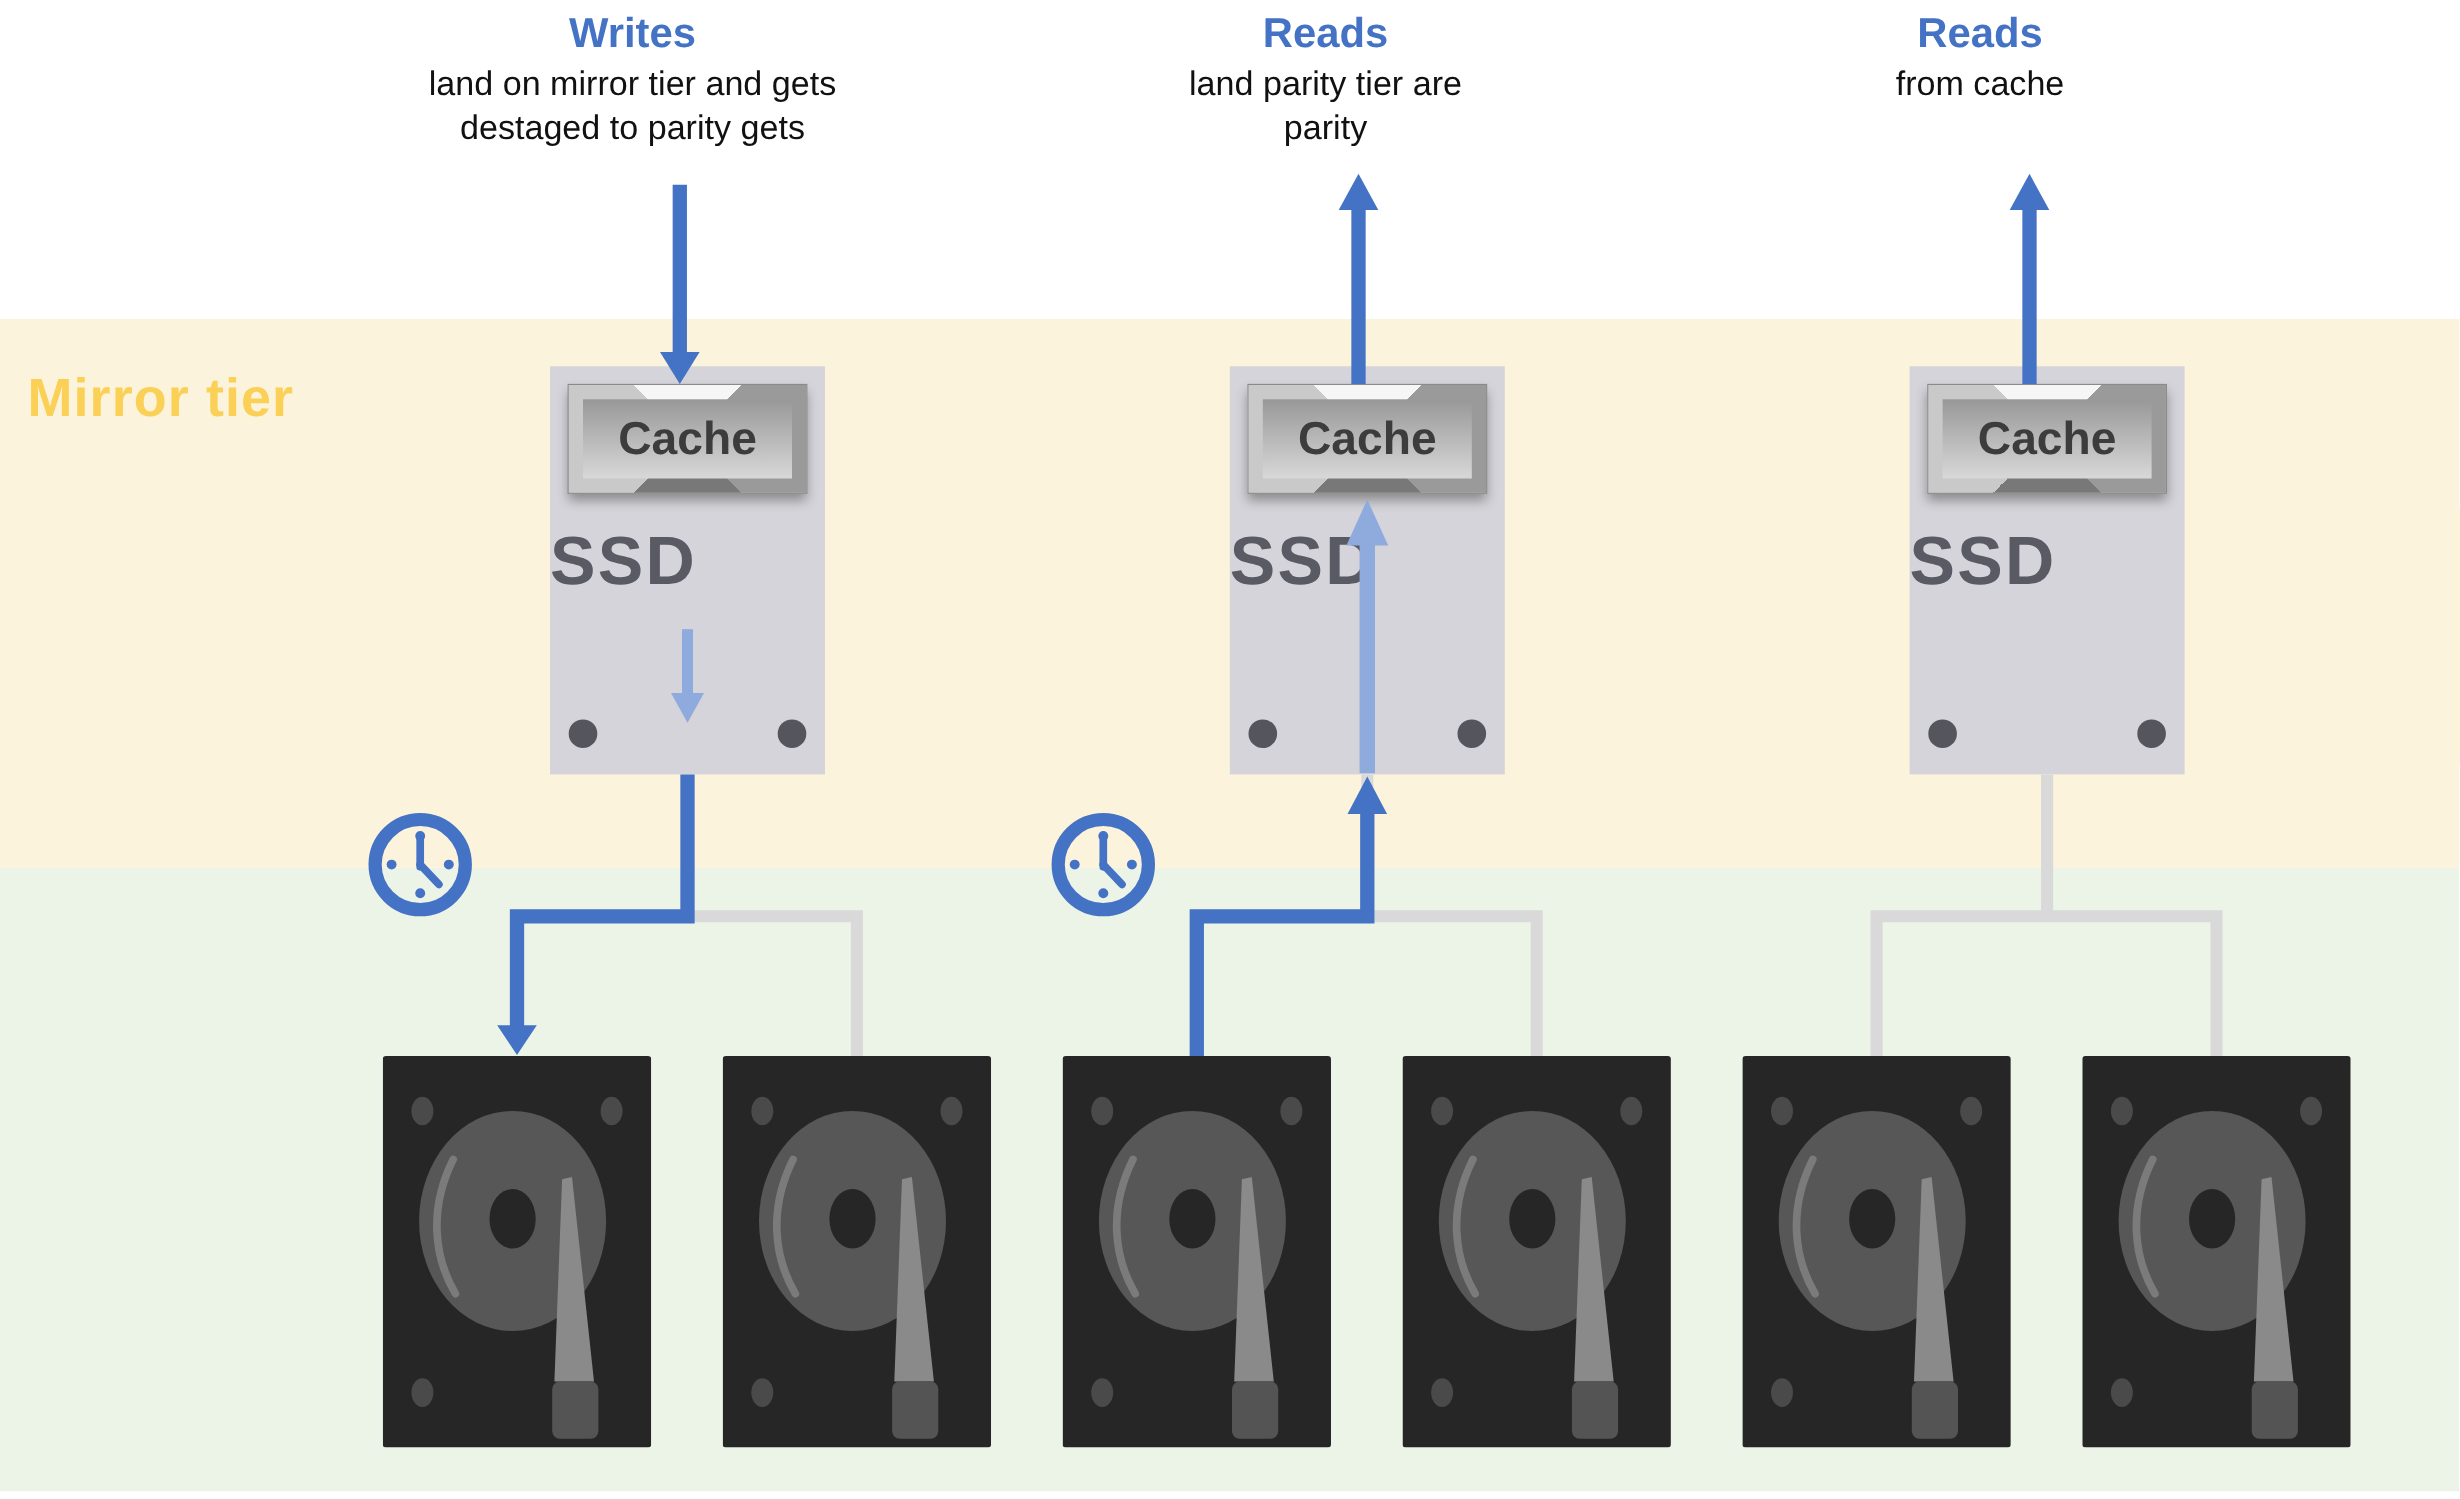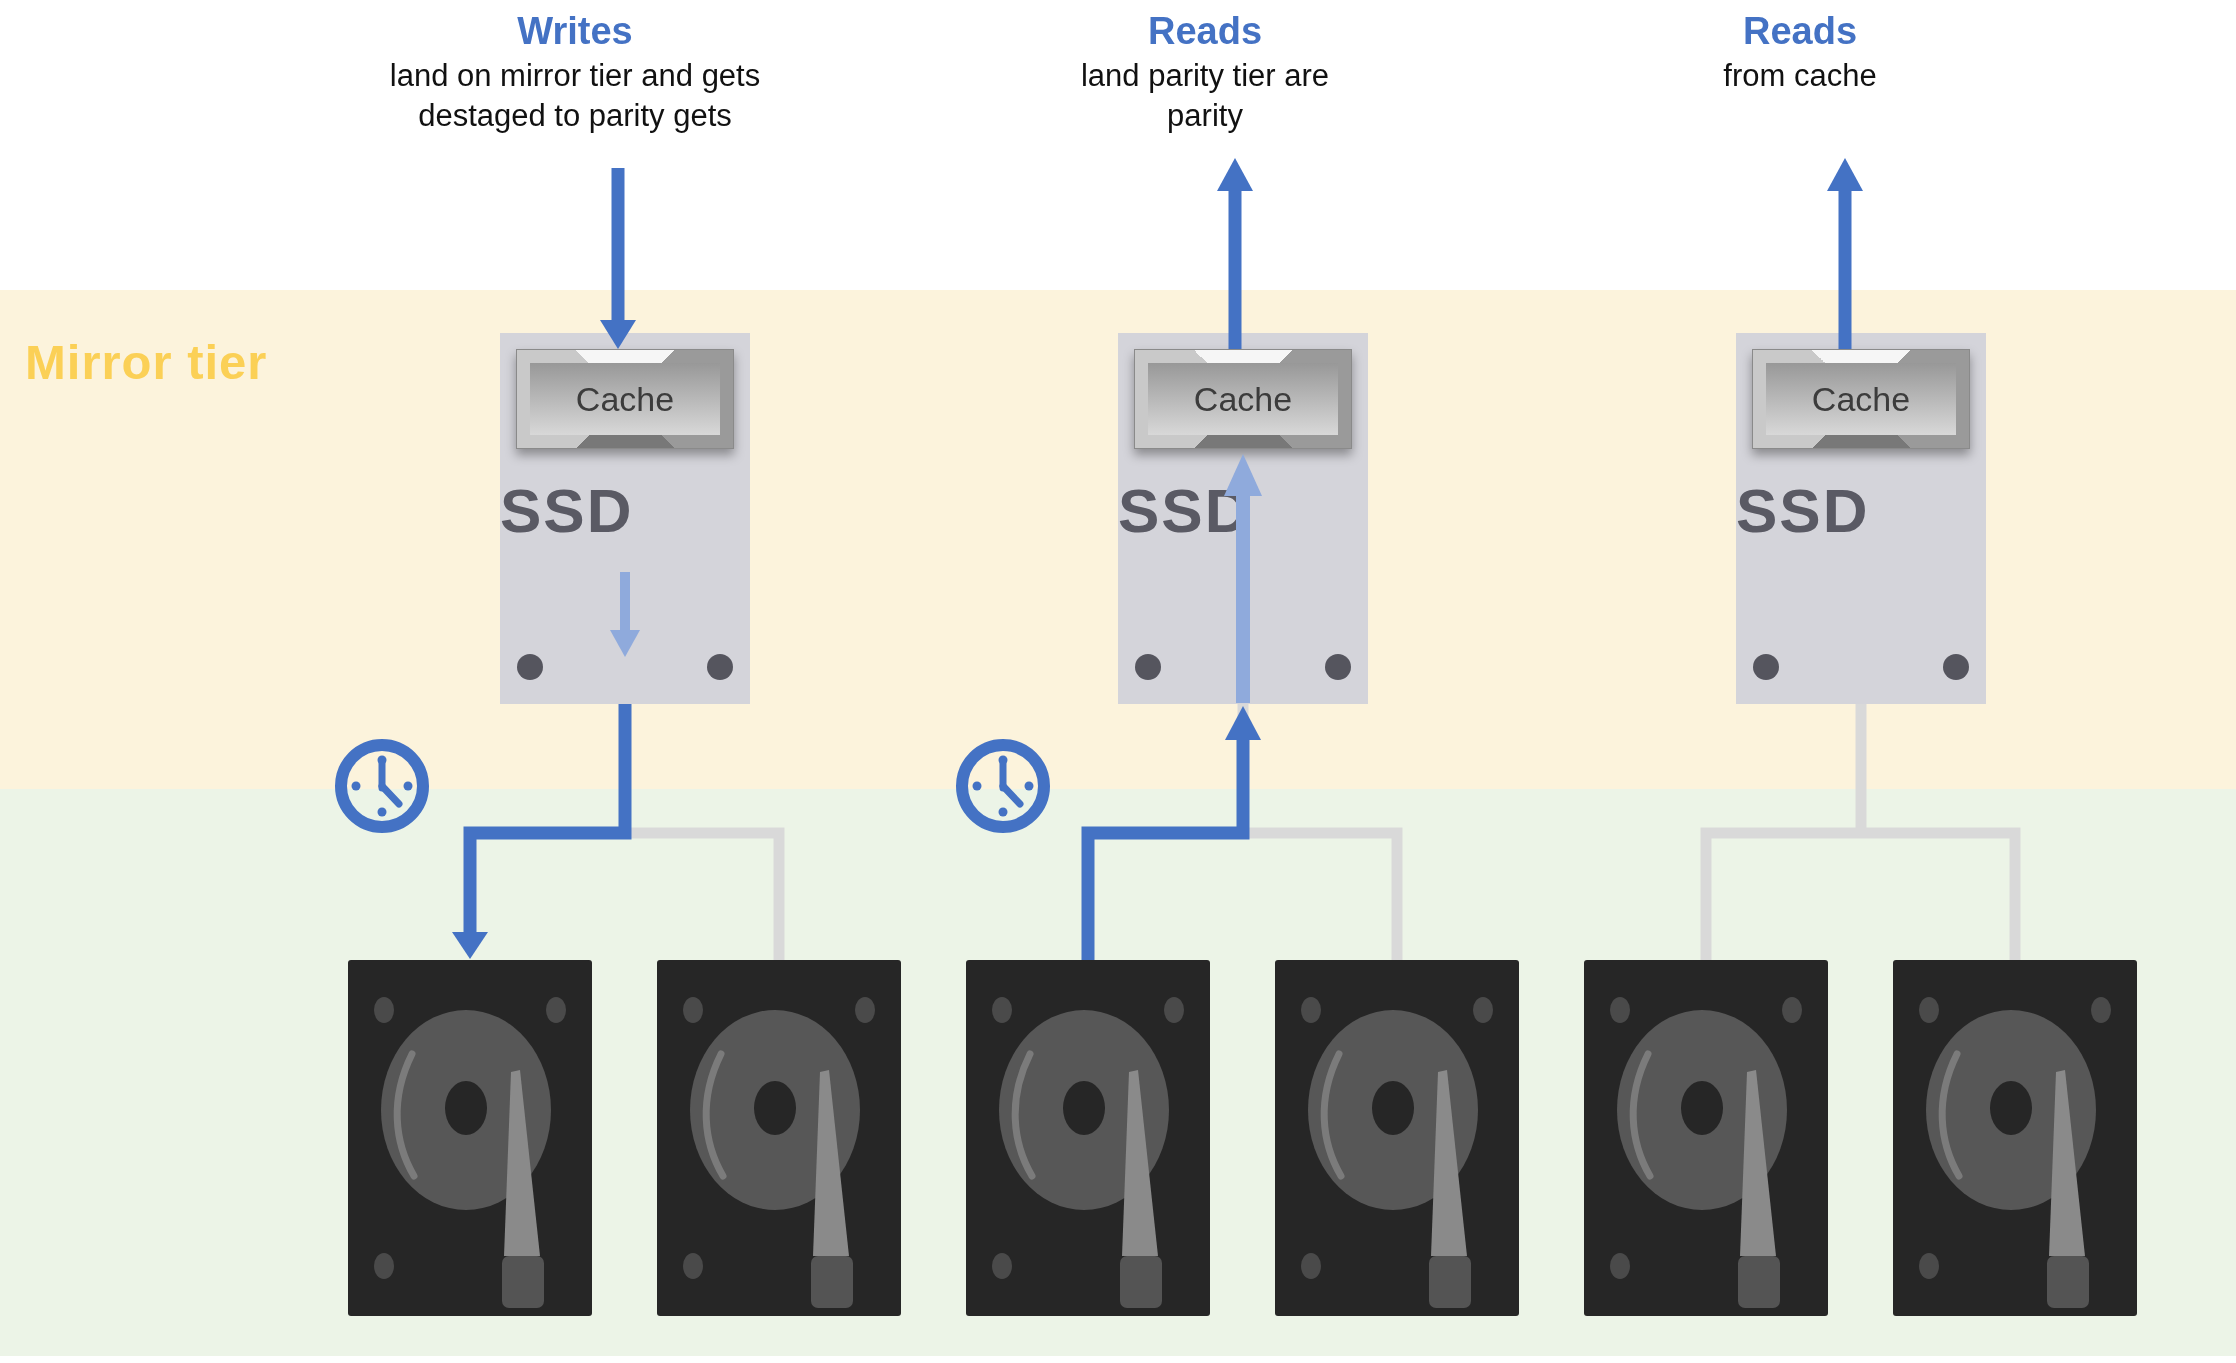--- a/index.html
+++ b/index.html
@@ -22,21 +22,21 @@
   .cap-head{font-size:38px;font-weight:bold;color:#4472c4;line-height:50px;}
   .cap-line{font-size:31px;color:#111111;line-height:40px;white-space:nowrap;}
   
   .ssd{position:absolute;top:333px;width:250px;height:371px;background:#d4d4da;}
   .ssd1{left:500px;}.ssd2{left:1118px;}.ssd3{left:1736px;}
   .cache-btn{position:absolute;left:16px;top:16px;width:218px;height:100px;
      background:conic-gradient(from 45deg,#9a9a9a 0deg 90deg,#787878 90deg 180deg,
                 #c9c9c9 180deg 270deg,#f6f6f6 270deg 360deg);
      border:1px solid #8a8a8a;box-shadow:0 6px 10px rgba(0,0,0,0.35);box-sizing:border-box;}
   .cache-panel{position:absolute;inset:13px;background:linear-gradient(180deg,#989898 0%,#d8d8d8 100%);
-     display:flex;align-items:center;justify-content:center;font-size:34px;color:#3c3c3c;}
+     display:flex;align-items:center;justify-content:center;font-size:42px;color:#3c3c3c;font-weight:bold;}
   .ssd-label{position:absolute;top:142px;left:0;right:0;text-align:left;
      font-size:62px;font-weight:bold;color:#5a5a64;letter-spacing:2px;}
   .dot{position:absolute;top:321px;width:26px;height:26px;border-radius:50%;background:#55555e;}
   .dot-l{left:17px;}.dot-r{left:207px;}
   
   .hdd{position:absolute;top:960px;width:244px;height:356px;}
   .hdd1{left:348px;}.hdd2{left:657px;}.hdd3{left:966px;}
   .hdd4{left:1275px;}.hdd5{left:1584px;}.hdd6{left:1893px;}
   .hdd svg{display:block;width:244px;height:356px;}
   

